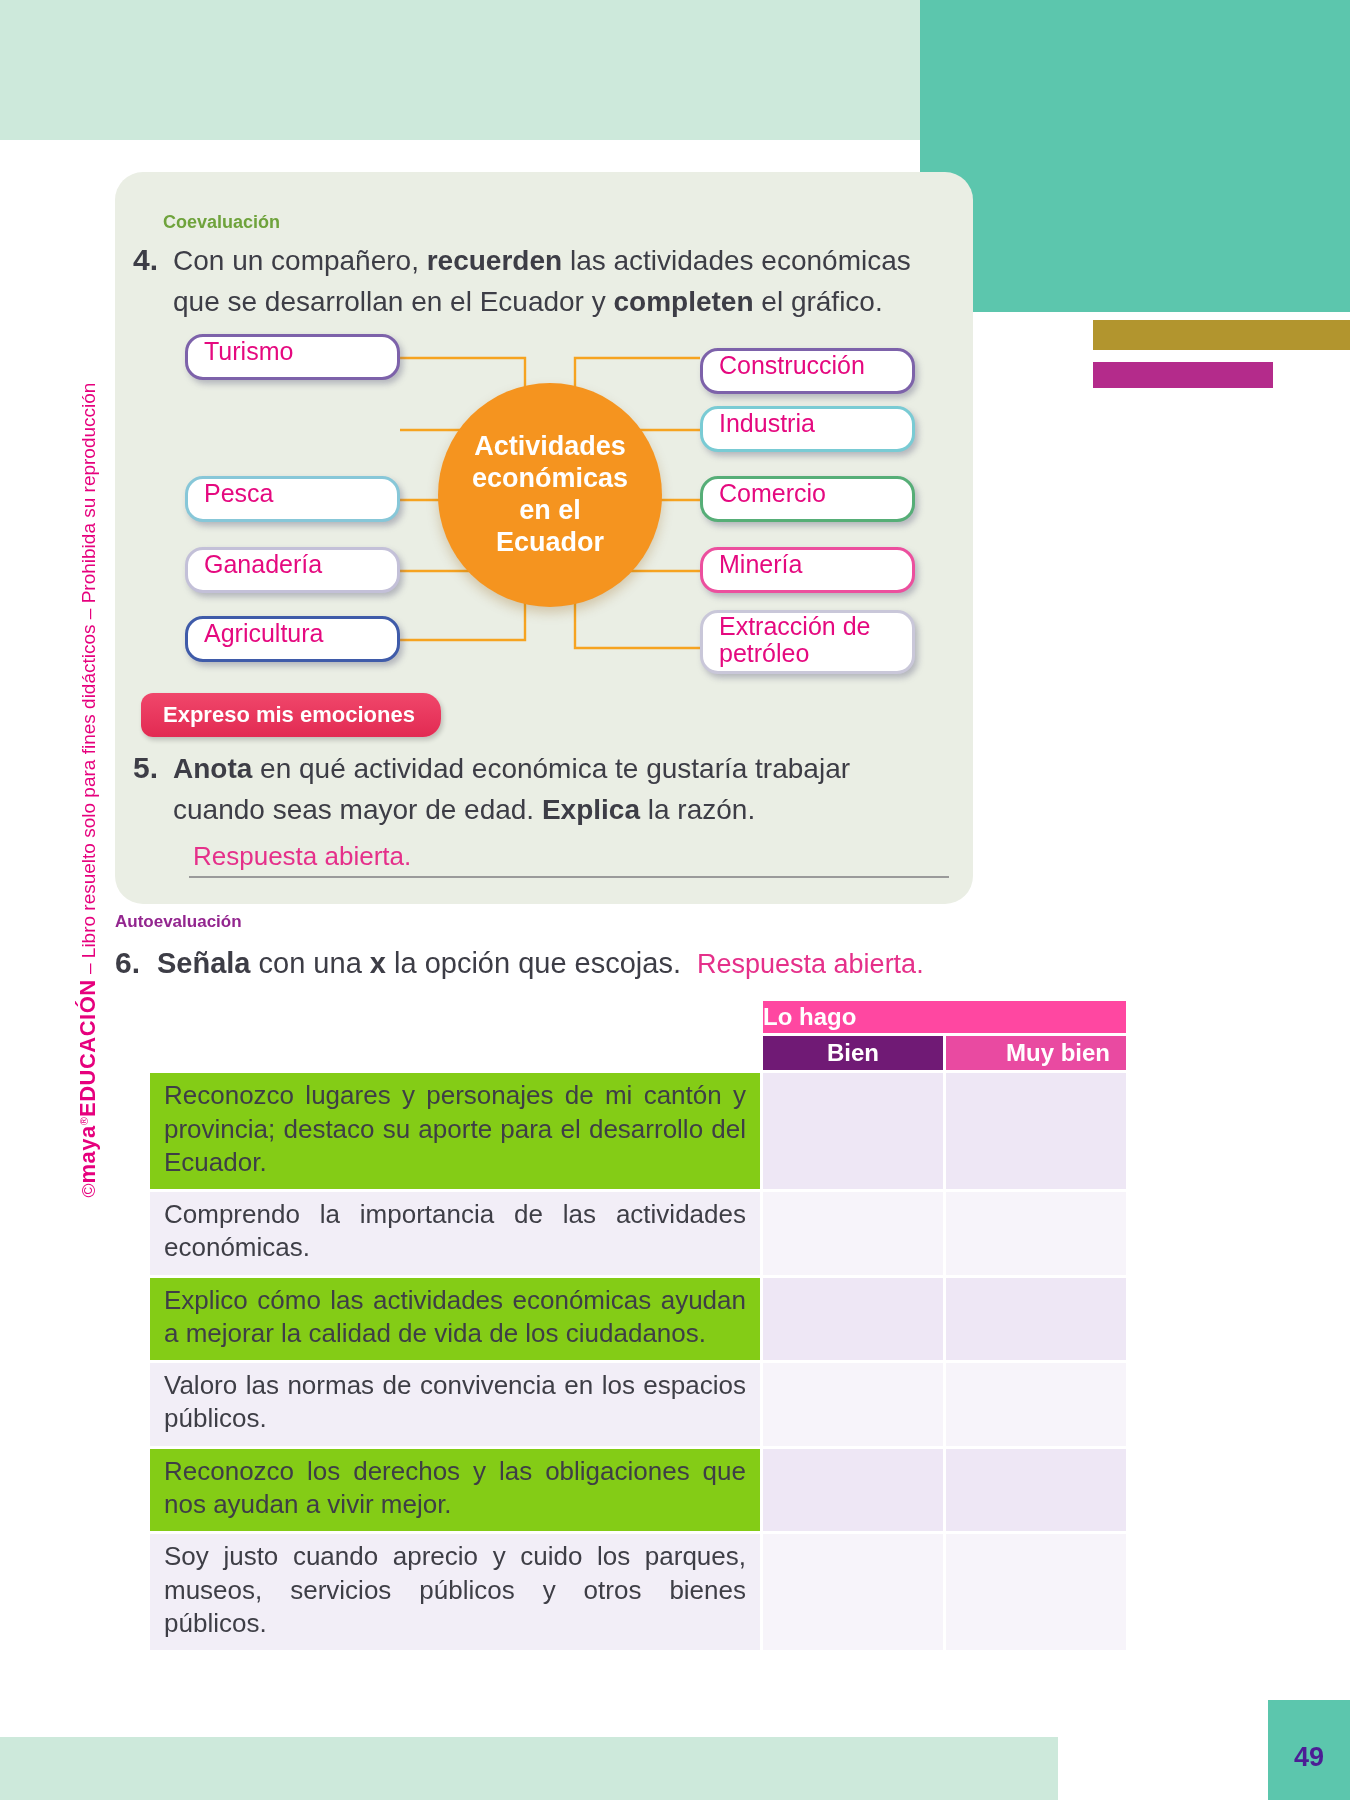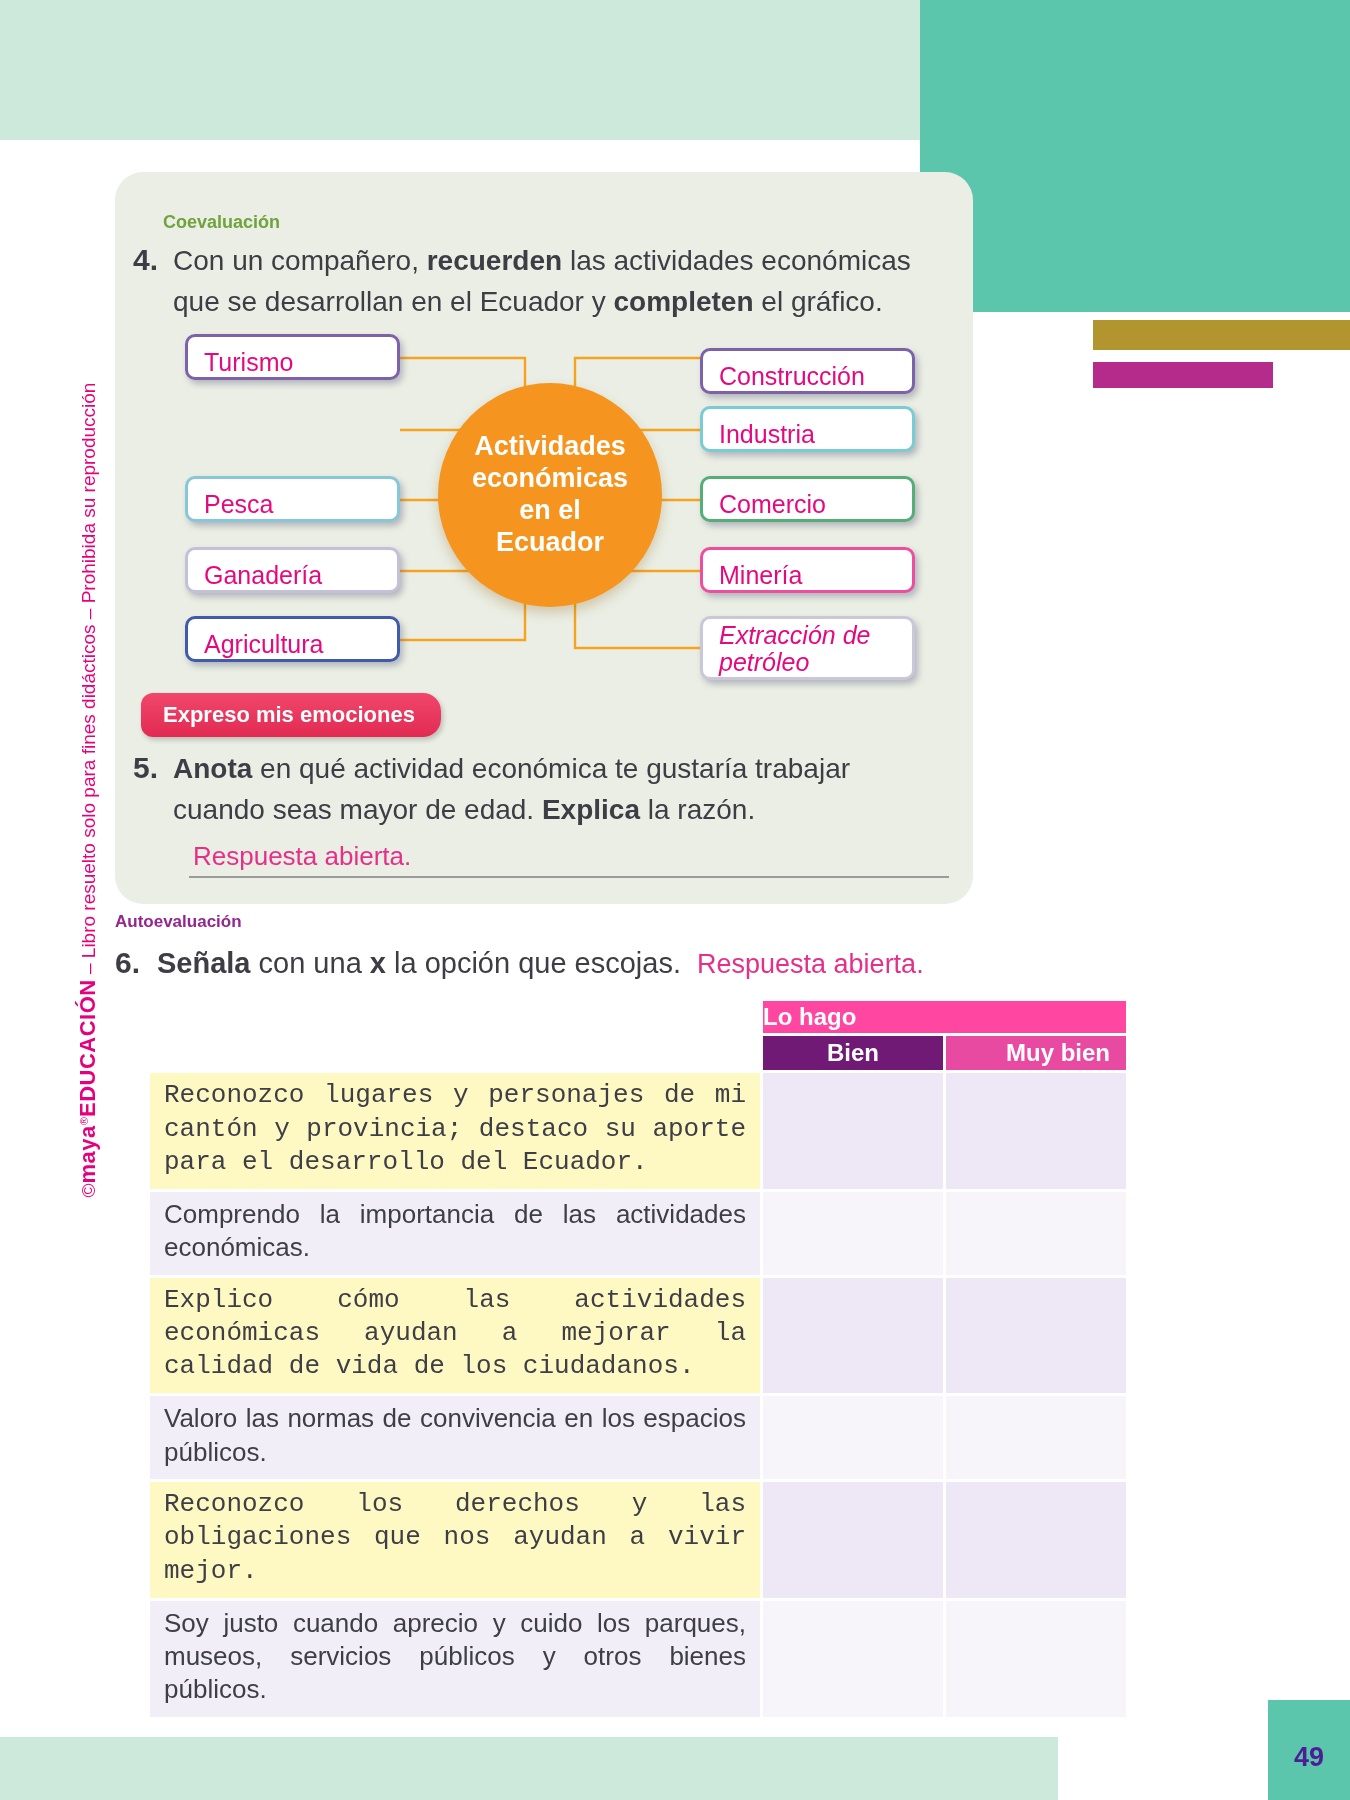--- a/index.html
+++ b/index.html
@@ -37,21 +37,21 @@
   .qrow { display:flex; margin-top:8px; }
   .qnum { flex:none; width:40px; font-weight:bold; font-size:30px; padding-top:2px; }
   .qtext { flex:1; font-size:28px; line-height:1.46; }
   .qtext strong { font-weight:bold; }
 
   
   .diagram { position:relative; width:810px; height:352px; margin-top:6px; }
   .diagram svg { position:absolute; left:0; top:0; }
   .dbox {
     position:absolute; width:215px; height:46px; background:#ffffff;
-    border:3px solid #0ea5e9; border-radius:10px; display:flex; align-items:flex-end;
+    border:3px solid #0ea5e9; border-radius:18px; display:flex; align-items:flex-start;
     padding-left:16px; font-size:25px; color:#e5097f; z-index:2;
     box-shadow:3px 4px 6px rgba(100,100,130,.4);
   }
   .dbox.left  { left:52px; }
   .dbox.right { left:567px; }
   .dbox.tall  { height:64px; line-height:1.1; }
   .dcircle {
     position:absolute; left:305px; top:54px; width:224px; height:224px;
     border-radius:50%; background:#f5941f; z-index:1;
     display:flex; flex-direction:column; justify-content:center; align-items:center;
@@ -84,21 +84,21 @@
   table.assessment td { vertical-align:middle; }
   .t-blank   { background:transparent; }
   .t-lohago  { background:#ff47a1; color:#fff; font-weight:bold; font-size:24px; height:32px; }
   .t-bien    { background:#701a75; color:#fff; font-weight:bold; font-size:24px; text-align:center; height:34px; }
   .t-muybien { background:#e94aa1; color:#fff; font-weight:bold; font-size:24px; text-align:center; height:34px;padding-left:44px; }
   .t-stmt {
     width:610px; font-size:26px; color:#3e3e46; line-height:1.28;
     padding:6px 14px 10px; text-align:justify; vertical-align:top;
   }
   .t-ans { width:180px; }
-  .row-odd  .t-stmt { background:#fef9c3;font-family:Liberation Mono, monospace; }
+  .row-odd  .t-stmt { background:#84cc16; }
   .row-even .t-stmt { background:#f2eef7; }
   .row-odd  .t-ans  { background:#eee7f5; }
   .row-even .t-ans  { background:#f7f4fa; }
 </style>
 </head>
 <body>
 
 <div class="deco mint-top"></div>
 <div class="deco teal-top"></div>
 <div class="deco gold-bar"></div>
@@ -155,21 +155,21 @@
       </div>
     <div class="dbox right" style="top: 77px; border-color: rgb(121, 203, 212);">
         <span>Industria</span>
       </div>
     <div class="dbox right" style="top: 147px; border-color: rgb(86, 174, 119);">
         <span>Comercio</span>
       </div>
     <div class="dbox right" style="top: 218px; border-color: rgb(236, 79, 158);">
         <span>Minería</span>
       </div>
-    <div class="dbox right tall" style="top: 287px; border-color: rgb(201, 199, 217); font-style: italic;">
+    <div class="dbox right tall" style="top: 281px; border-color: rgb(201, 199, 217);">
         <span>Extracción de petróleo</span>
       </div>
 
     <div class="dcircle">
       <span>Actividades</span>
       <span>económicas</span>
       <span>en el</span>
       <span>Ecuador</span>
     </div>
   </div>

